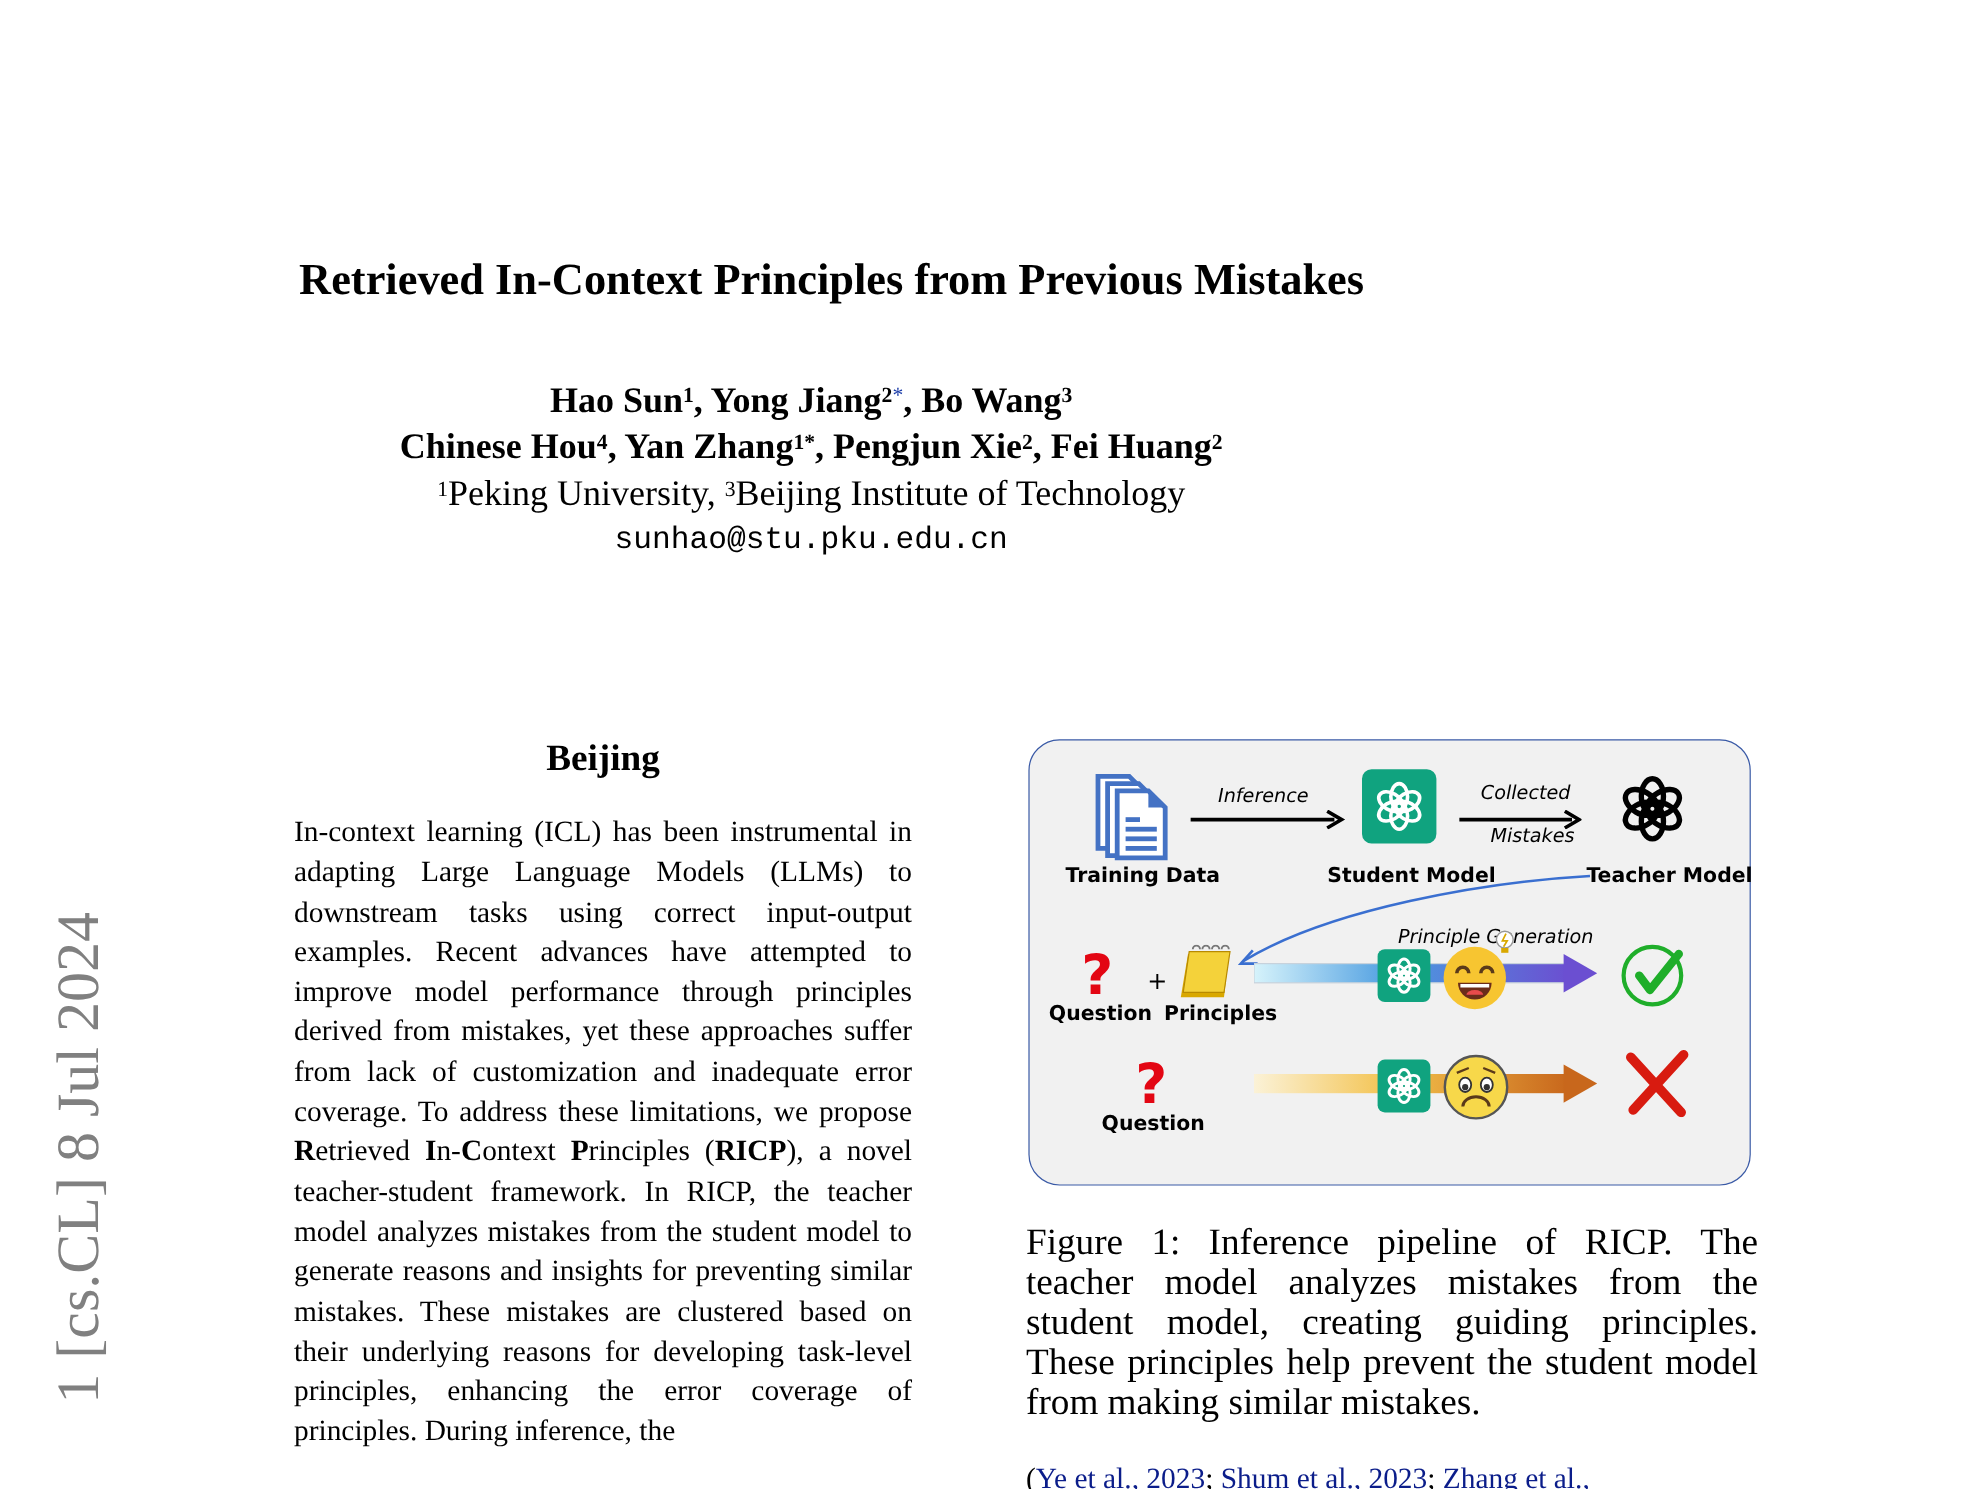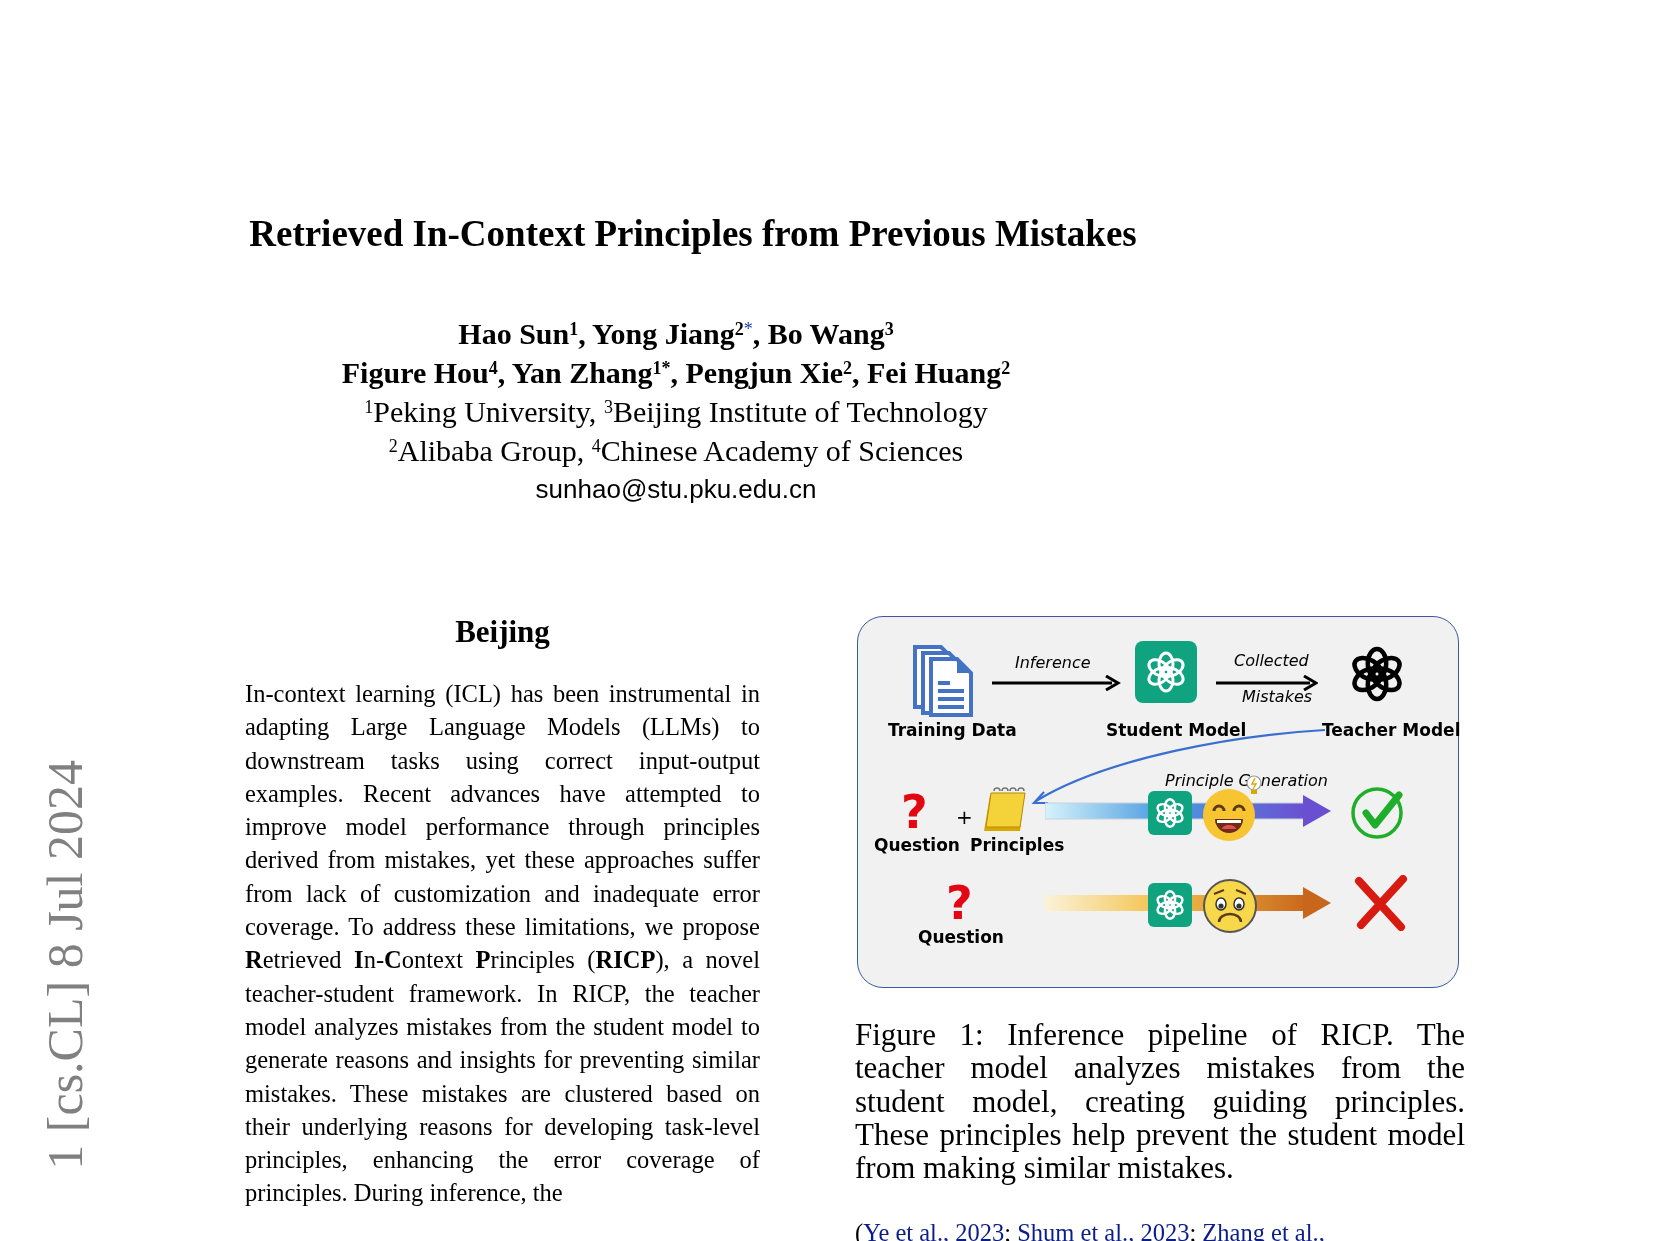--- a/index.html
+++ b/index.html
@@ -5,21 +5,21 @@
   html,body{margin:0;padding:0;background:#fff;}
   body{width:1654px;height:1241px;position:relative;overflow:hidden;font-family:"Liberation Serif","DejaVu Serif",serif;color:#000;}
   .abs{position:absolute;}
   .arxiv{left:20px;top:760px;width:90px;height:480px;}
   .arxiv span{position:absolute;left:0;top:0;transform-origin:left top;transform:rotate(-90deg) translate(-480px,0);white-space:nowrap;font-size:50px;color:#808080;line-height:90px;width:480px;text-align:right;display:block;}
   .title{left:0;width:1386px;top:212px;text-align:center;font-weight:bold;font-size:37px;}
   .authors{left:0;width:1352px;top:314px;text-align:center;font-size:30px;line-height:39px;}
   .authors .b{font-weight:bold;}
   .authors sup{font-size:18px;vertical-align:top;position:relative;top:-4px;}
   .authors .star{color:#1a3ba8;}
-  .mono{font-family:Liberation Sans, sans-serif;font-size:26px;}
+  .mono{font-family:Liberation Mono, monospace;font-size:26px;}
   .abstract-h{left:245px;width:515px;top:614px;text-align:center;font-weight:bold;font-size:31px;}
   .abstract{left:245px;width:515px;top:677px;font-size:24.5px;line-height:33.3px;text-align:justify;hyphens:manual;}
   .abstract p{margin:0;}
   .fig{left:857px;top:616px;width:600px;height:370px;background:#f1f1f1;border:1.5px solid #3a5aa6;border-radius:26px;}
   .fig-label{position:absolute;font-family:"DejaVu Sans","Liberation Sans",sans-serif;font-size:17px;font-weight:bold;white-space:nowrap;}
   .fig-it{position:absolute;font-family:"DejaVu Sans","Liberation Sans",sans-serif;font-size:16px;font-style:italic;white-space:nowrap;}
   .gpt{position:absolute;background:#10a37f;border-radius:8px;display:flex;align-items:center;justify-content:center;}
   .qmark{position:absolute;color:#e30613;font-family:"DejaVu Sans",sans-serif;font-weight:bold;font-size:46px;line-height:46px;}
   .caption{left:855px;width:610px;top:1018px;font-size:31px;line-height:33.3px;text-align:justify;}
   .cite{left:855px;top:1216px;font-size:24.5px;line-height:33px;white-space:nowrap;}
@@ -32,27 +32,24 @@
     <span>1  [cs.CL]  8 Jul 2024</span>
   </div>
 
 <div class="abs title">Retrieved In-Context Principles from Previous Mistakes</div>
 
 <div class="abs authors">
   <div>
     <span class="b">Hao Sun</span><sup class="b">1</sup><span class="b">, </span><span class="b">Yong Jiang</span><sup class="b">2</sup><sup class="star">*</sup><span class="b">, </span><span class="b">Bo Wang</span><sup class="b">3</sup>
   </div>
   <div>
-    <span class="b">Figure Hou</span><sup class="b">4</sup><span class="b">, </span><span class="b">Yan Zhang</span><sup class="b">1*</sup><span class="b">, </span><span class="b">Pengjun Xie</span><sup class="b">2</sup><span class="b">, </span><span class="b">Fei Huang</span><sup class="b">2</sup>
+    <span class="b">Chinese Hou</span><sup class="b">4</sup><span class="b">, </span><span class="b">Yan Zhang</span><sup class="b">1*</sup><span class="b">, </span><span class="b">Pengjun Xie</span><sup class="b">2</sup><span class="b">, </span><span class="b">Fei Huang</span><sup class="b">2</sup>
   </div>
   <div>
     <sup>1</sup><span>Peking University, </span><sup>3</sup><span>Beijing Institute of Technology</span>
-  </div>
-  <div>
-    <sup>2</sup><span>Alibaba Group, </span><sup>4</sup><span>Chinese Academy of Sciences</span>
   </div>
   <div class="mono">sunhao@stu.pku.edu.cn</div>
 </div>
 
 <div class="abs abstract-h">Beijing</div>
 <div class="abs abstract">
   <p><span>In-context learning (ICL) has been instrumen­tal in adapting Large Language Models (LLMs) to downstream tasks using correct input-output examples.  Recent advances have attempted to improve model performance through prin­ciples derived from mistakes, yet these ap­proaches suffer from lack of customization and inadequate error coverage.  To address these limitations, we propose </span><b>R</b><span>etrieved </span><b>I</b><span>n-</span><b>C</b><span>ontext </span><b>P</b><span>rinciples (</span><b>RICP</b><span>), a novel teacher-student framework. In RICP, the teacher model analyzes mistakes from the student model to generate reasons and insights for preventing similar mistakes. These mistakes are clustered based on their underlying reasons for develop­ing task-level principles, enhancing the error coverage of principles. During inference, the</span></p>
 </div>
 
 <div class="abs fig">

